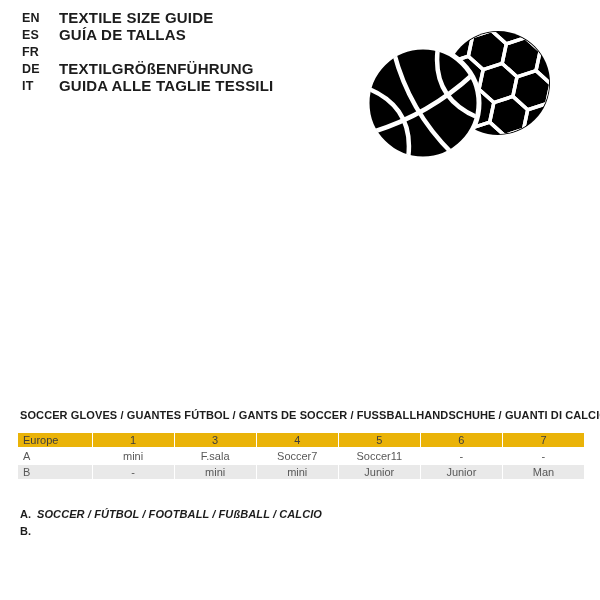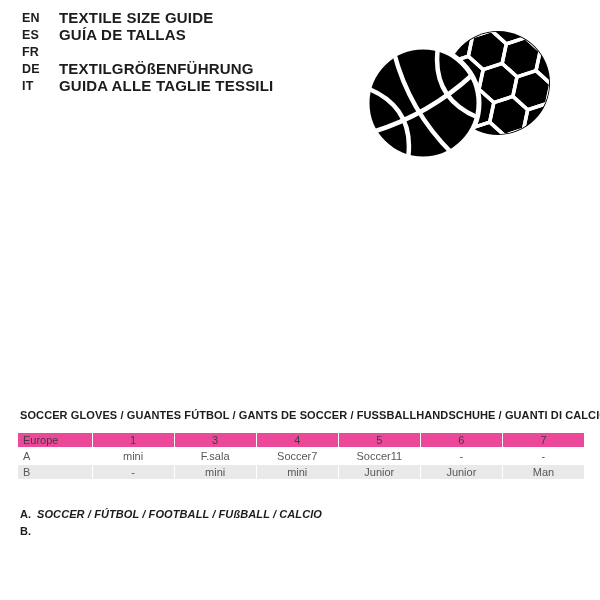--- a/index.html
+++ b/index.html
@@ -74,21 +74,21 @@
     text-align: center;
     font-weight: normal;
     overflow: hidden;
     white-space: nowrap;
   }
   .size-table th + th, .size-table td + td { border-left: 1px solid #ffffff; }
   .size-table th:first-child, .size-table td:first-child {
     text-align: left;
     padding-left: 5px;
   }
-  .size-table thead th { background: #ec4899; color: #3d3d3d; }
+  .size-table thead th { background: #eab308; color: #3d3d3d; }
   .size-table tbody tr.row-a td { background: #ffffff; color: #585858; }
   .size-table tbody tr.row-b td { background: #e9e9e9; color: #585858; }
 
   .footnotes {
     position: absolute;
     left: 20px;
     top: 505px;
   }
   .footnote-row {
     display: flex;

